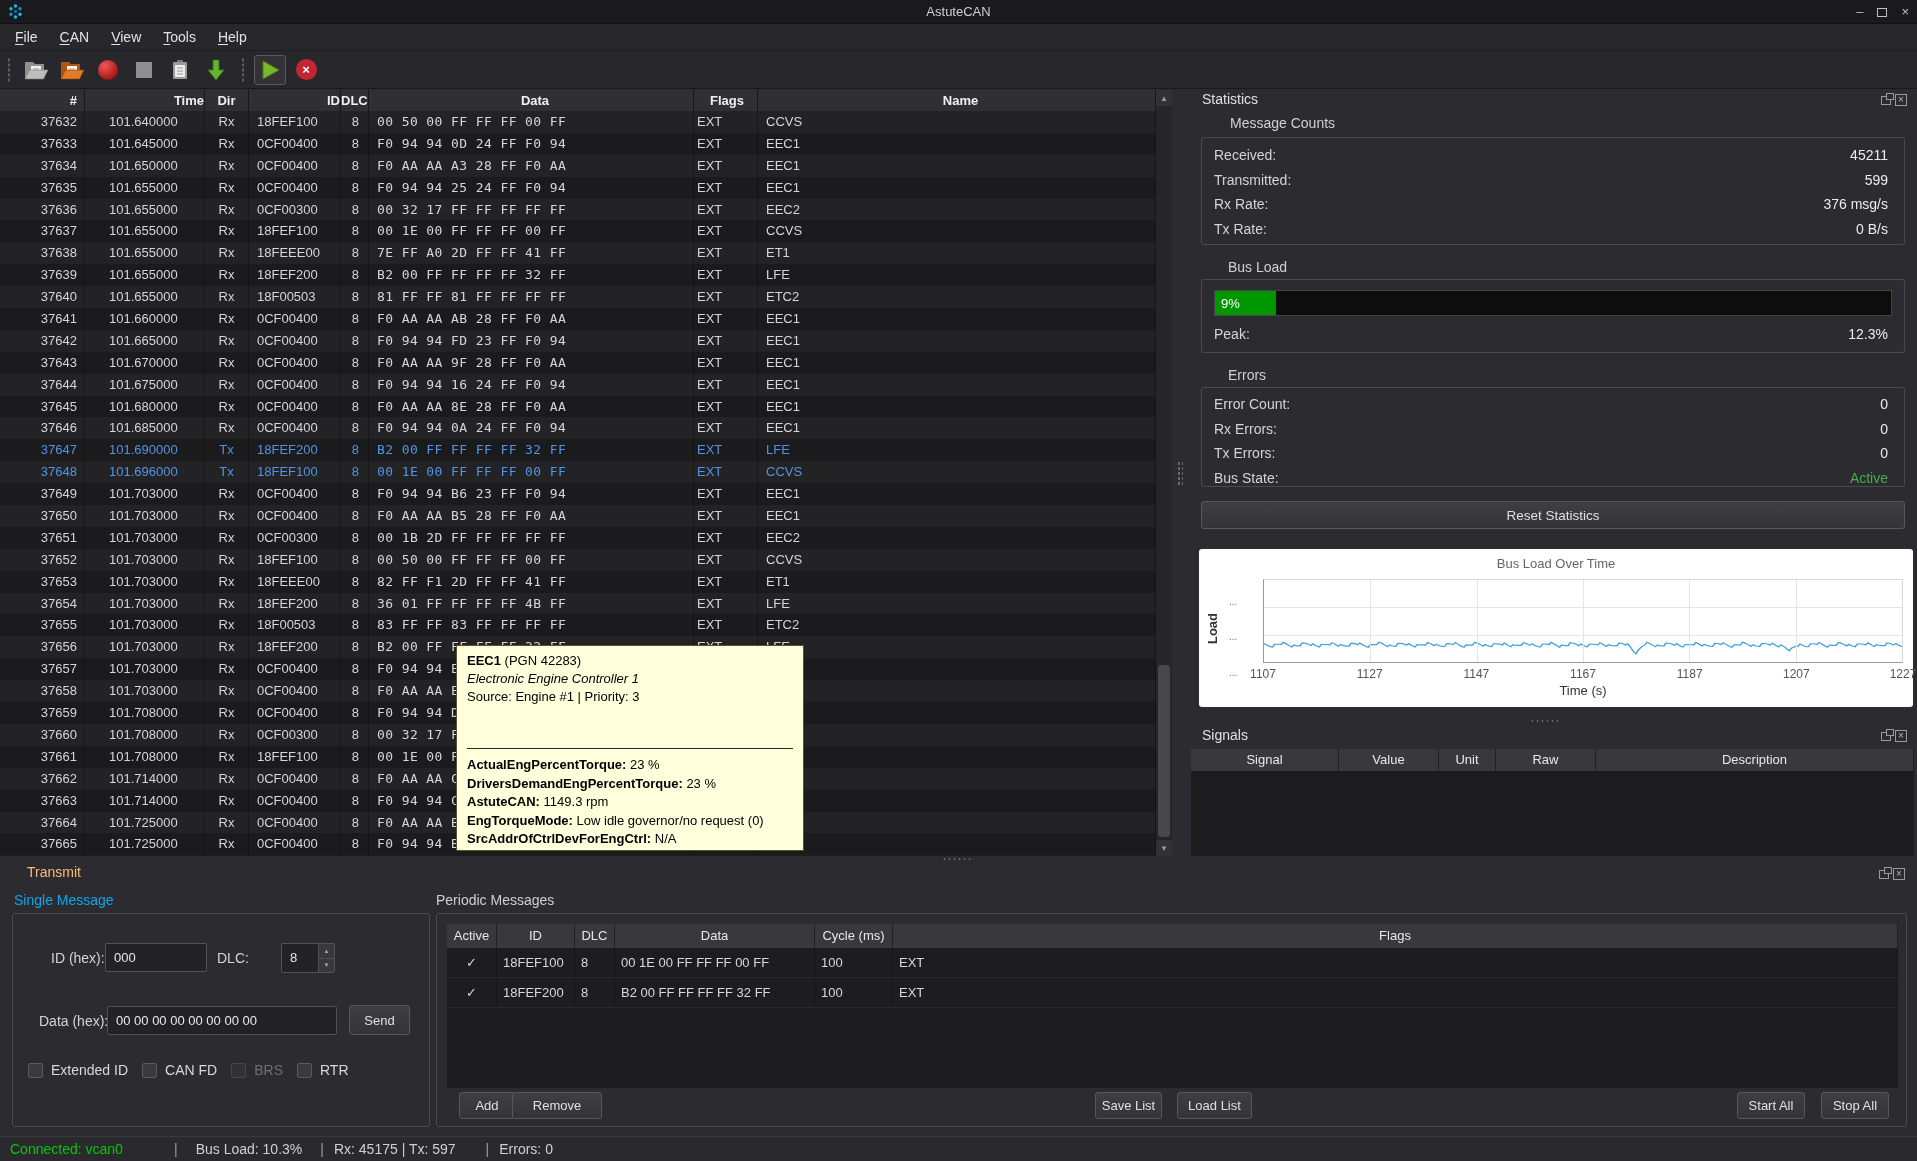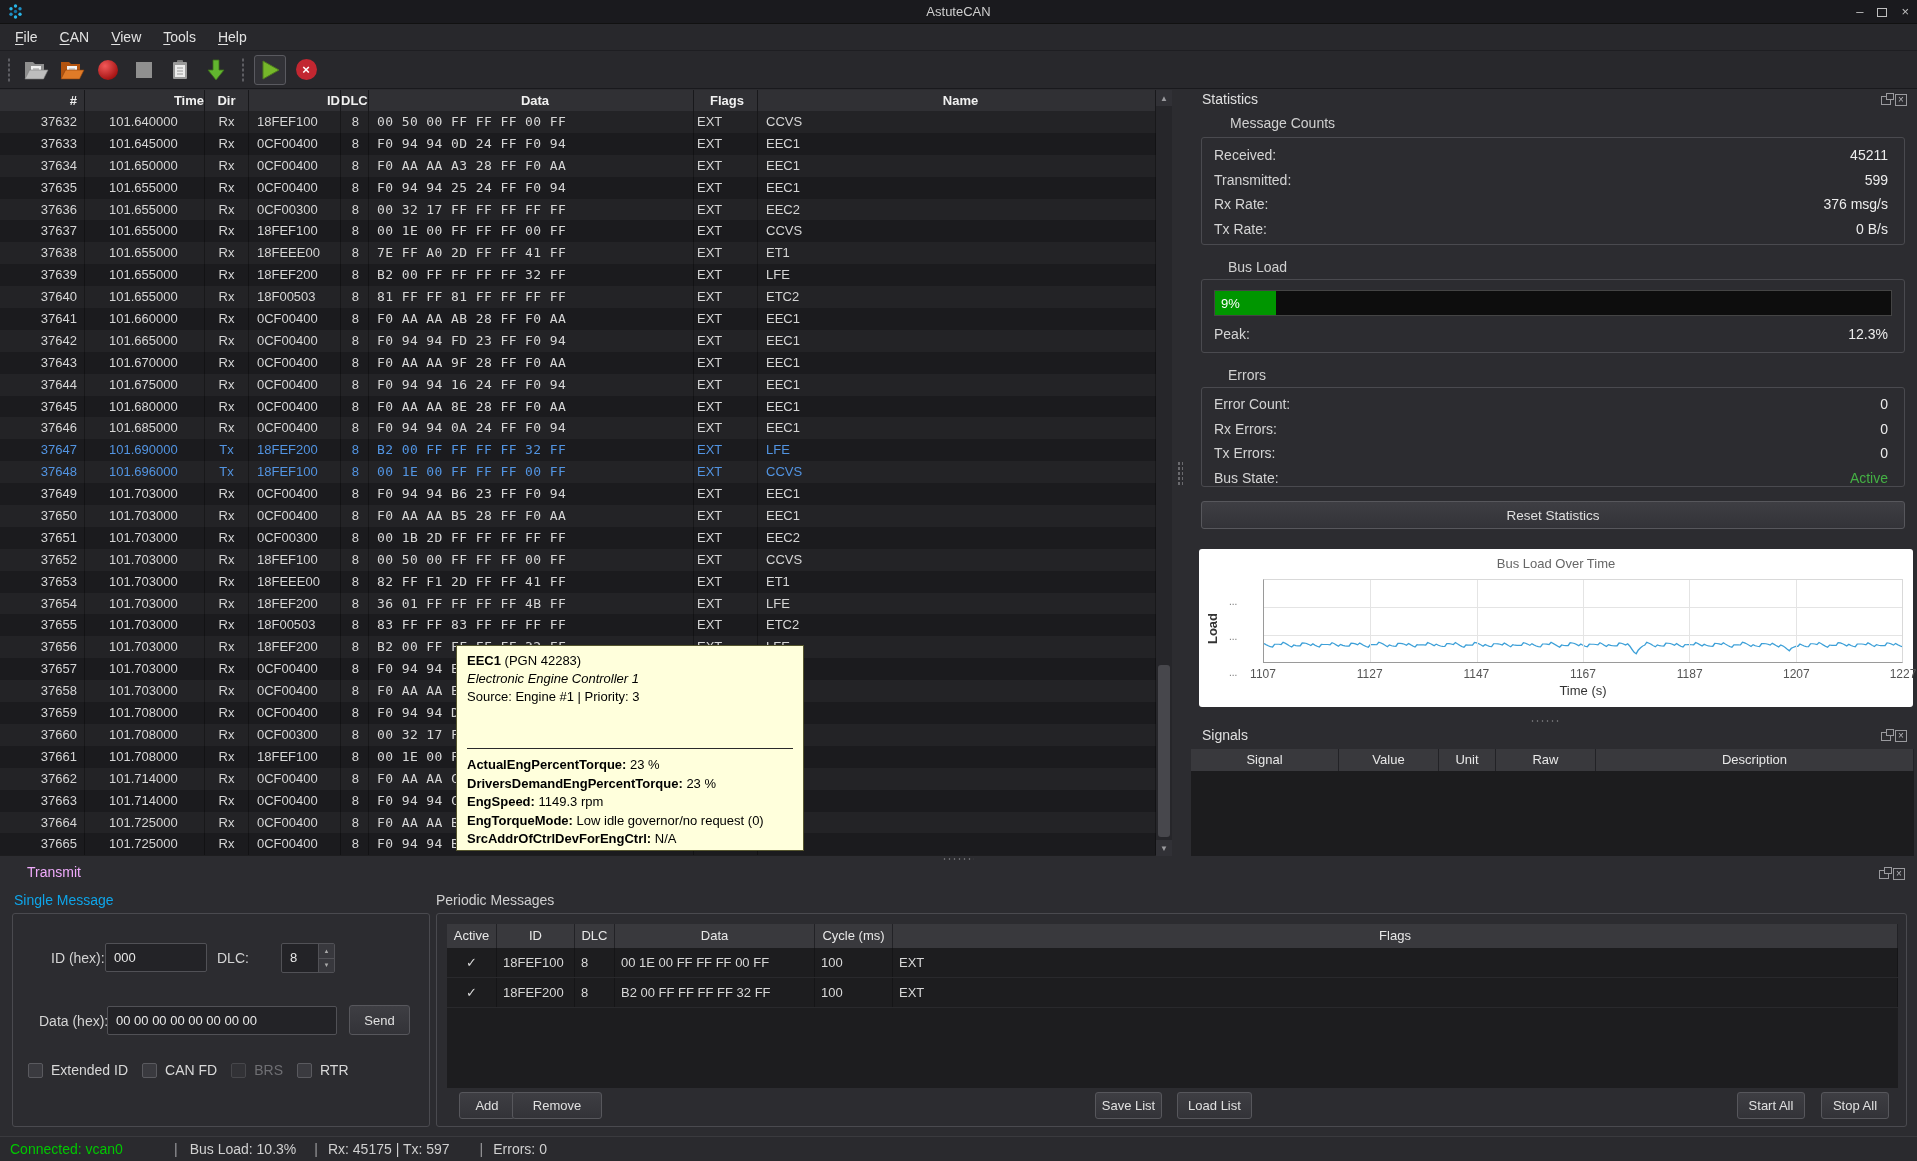--- a/index.html
+++ b/index.html
@@ -98,21 +98,21 @@
   .sig-body{position:absolute;left:3px;top:682px;width:723px;height:85px;background:#1c1c1e}
   
   .tooltip{position:absolute;left:456px;top:645px;width:348px;height:206px;background:#ffffdc;
            border:1px solid #55552e;color:#000;padding:6px 10px;z-index:40;font-size:13px;line-height:18px}
   .tooltip .tt-sub{font-style:italic}
   .tooltip hr{border:none;border-top:1px solid #2a2a2a;margin:0}
   .tt-spacer1{height:42px}.tt-spacer2{height:7px}
   .tt-sig{line-height:18.5px;white-space:nowrap;overflow:hidden}
   
   .hsplit{position:absolute;left:0;top:856px;width:1917px;height:6px}
-  .transmit-title{position:absolute;left:27px;top:864px;font-size:14px;color:#f0abfc}
+  .transmit-title{position:absolute;left:27px;top:864px;font-size:14px;color:#fdba74}
   .tx-icons{position:absolute;right:12px;top:868px}
   .sm-label{position:absolute;left:14px;top:892px;font-size:14px;color:#0ea5e9}
   .sbox{position:absolute;left:12px;top:913px;width:418px;height:214px}
   .flabel{position:absolute;font-size:14px;color:#d4d4d4}
   .tinput{position:absolute;background:#232327;border:1px solid #515156;border-radius:2px;color:#e8e8e8;
           font-size:13px;padding:0 8px;font-family:"Liberation Sans",sans-serif}
   .spinner{position:absolute;background:#232327;border:1px solid #515156;border-radius:2px;display:flex}
   .spin-val{flex:1;padding-left:8px;line-height:28px;font-size:13px;color:#e8e8e8}
   .spin-btns{width:16px;display:flex;flex-direction:column;border-left:1px solid #515156}
   .spin-btns div{flex:1;font-size:6px;color:#aaa;display:flex;align-items:center;justify-content:center;background:#38383d}
@@ -589,21 +589,21 @@
 <div class="tooltip">
   <div><b>EEC1</b><span> (PGN 42283)</span></div>
   <div class="tt-sub">Electronic Engine Controller 1</div>
   <div>Source: Engine #1 | Priority: 3</div>
   <div class="tt-spacer1"></div>
   <hr>
   <div class="tt-spacer2"></div>
   <div>
       <div class="tt-sig"><b>ActualEngPercentTorque:</b><span> 23 %</span></div>
       <div class="tt-sig"><b>DriversDemandEngPercentTorque:</b><span> 23 %</span></div>
-      <div class="tt-sig"><b>EngSpeed:</b><span> 1149.3 rpm</span></div>
+      <div class="tt-sig"><b>AstuteCAN:</b><span> 1149.3 rpm</span></div>
       <div class="tt-sig"><b>EngTorqueMode:</b><span> Low idle governor/no request (0)</span></div>
       <div class="tt-sig"><b>SrcAddrOfCtrlDevForEngCtrl:</b><span> N/A</span></div>
     </div>
 </div>
 
 <div class="right-panel">
   <div style="position:absolute;left:14px;top:2px" class="dock-title">Statistics</div>
   <div class="dock-icons" style="position:absolute;right:10px;top:5px">
     <span class="icon-float"></span>
     <span class="icon-closebox">×</span>
@@ -792,18 +792,18 @@
   <div class="btn pm-btn" style="left:75px;width:90px">Remove</div>
   <div class="btn pm-btn" style="left:658px;width:67px">Save List</div>
   <div class="btn pm-btn" style="left:740px;width:75px">Load List</div>
   <div class="btn pm-btn" style="left:1300px;width:68px">Start All</div>
   <div class="btn pm-btn" style="left:1384px;width:68px">Stop All</div>
 </div>
 
 <div class="statusbar">
   <span class="conn">Connected: vcan0</span>
   <span class="sb-sep" style="margin-left:14px">|</span>
-  <span style="margin-left:12px">Bus Load: 10.3%</span>
+  <span style="margin-left:18px">Bus Load: 10.3%</span>
   <span class="sb-sep" style="margin-left:18px">|</span>
   <span style="margin-left:10px">Rx: 45175 | Tx: 597</span>
   <span class="sb-sep" style="margin-left:30px">|</span>
   <span style="margin-left:10px">Errors: 0</span>
 </div>
 
 </body></html>

